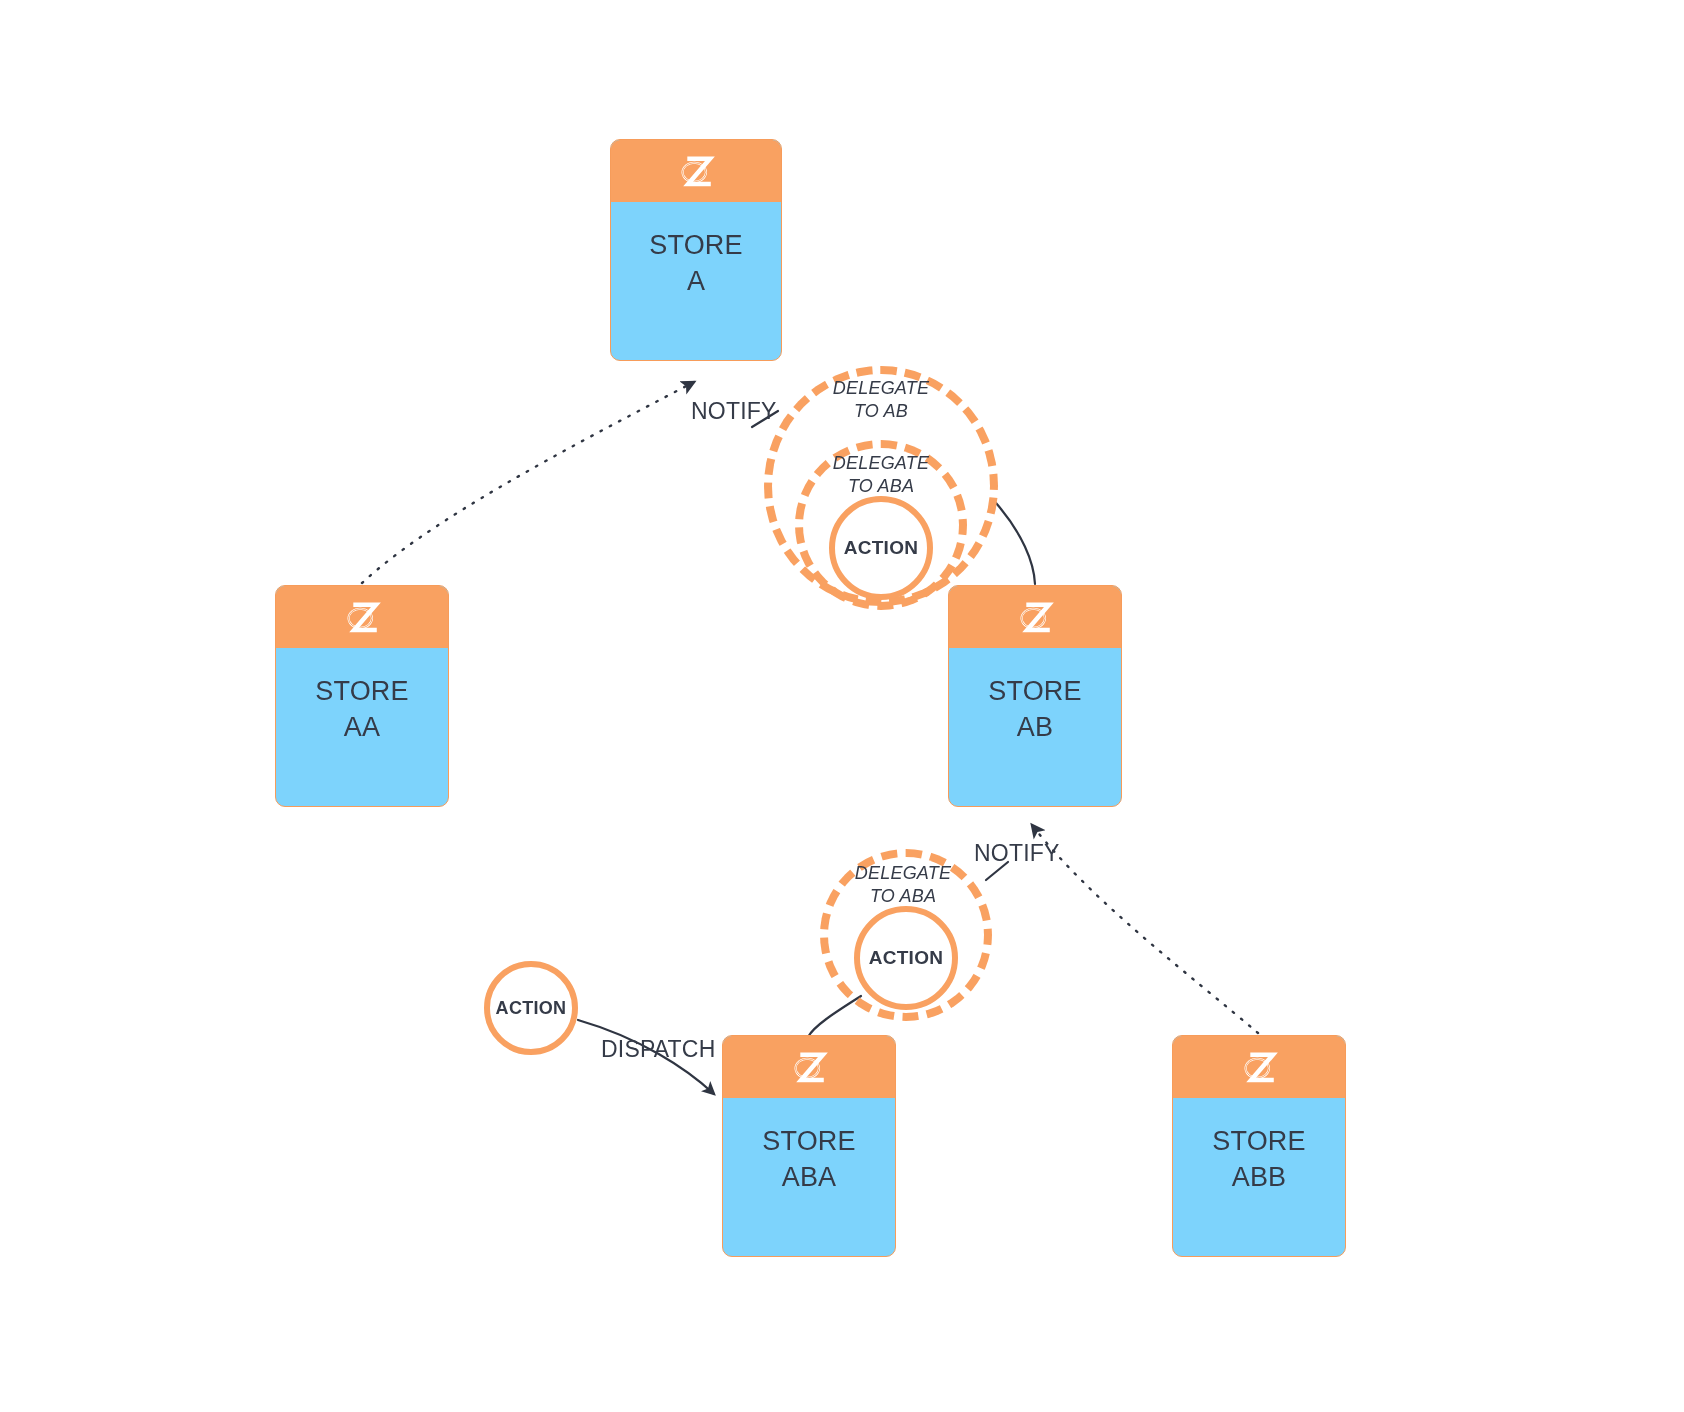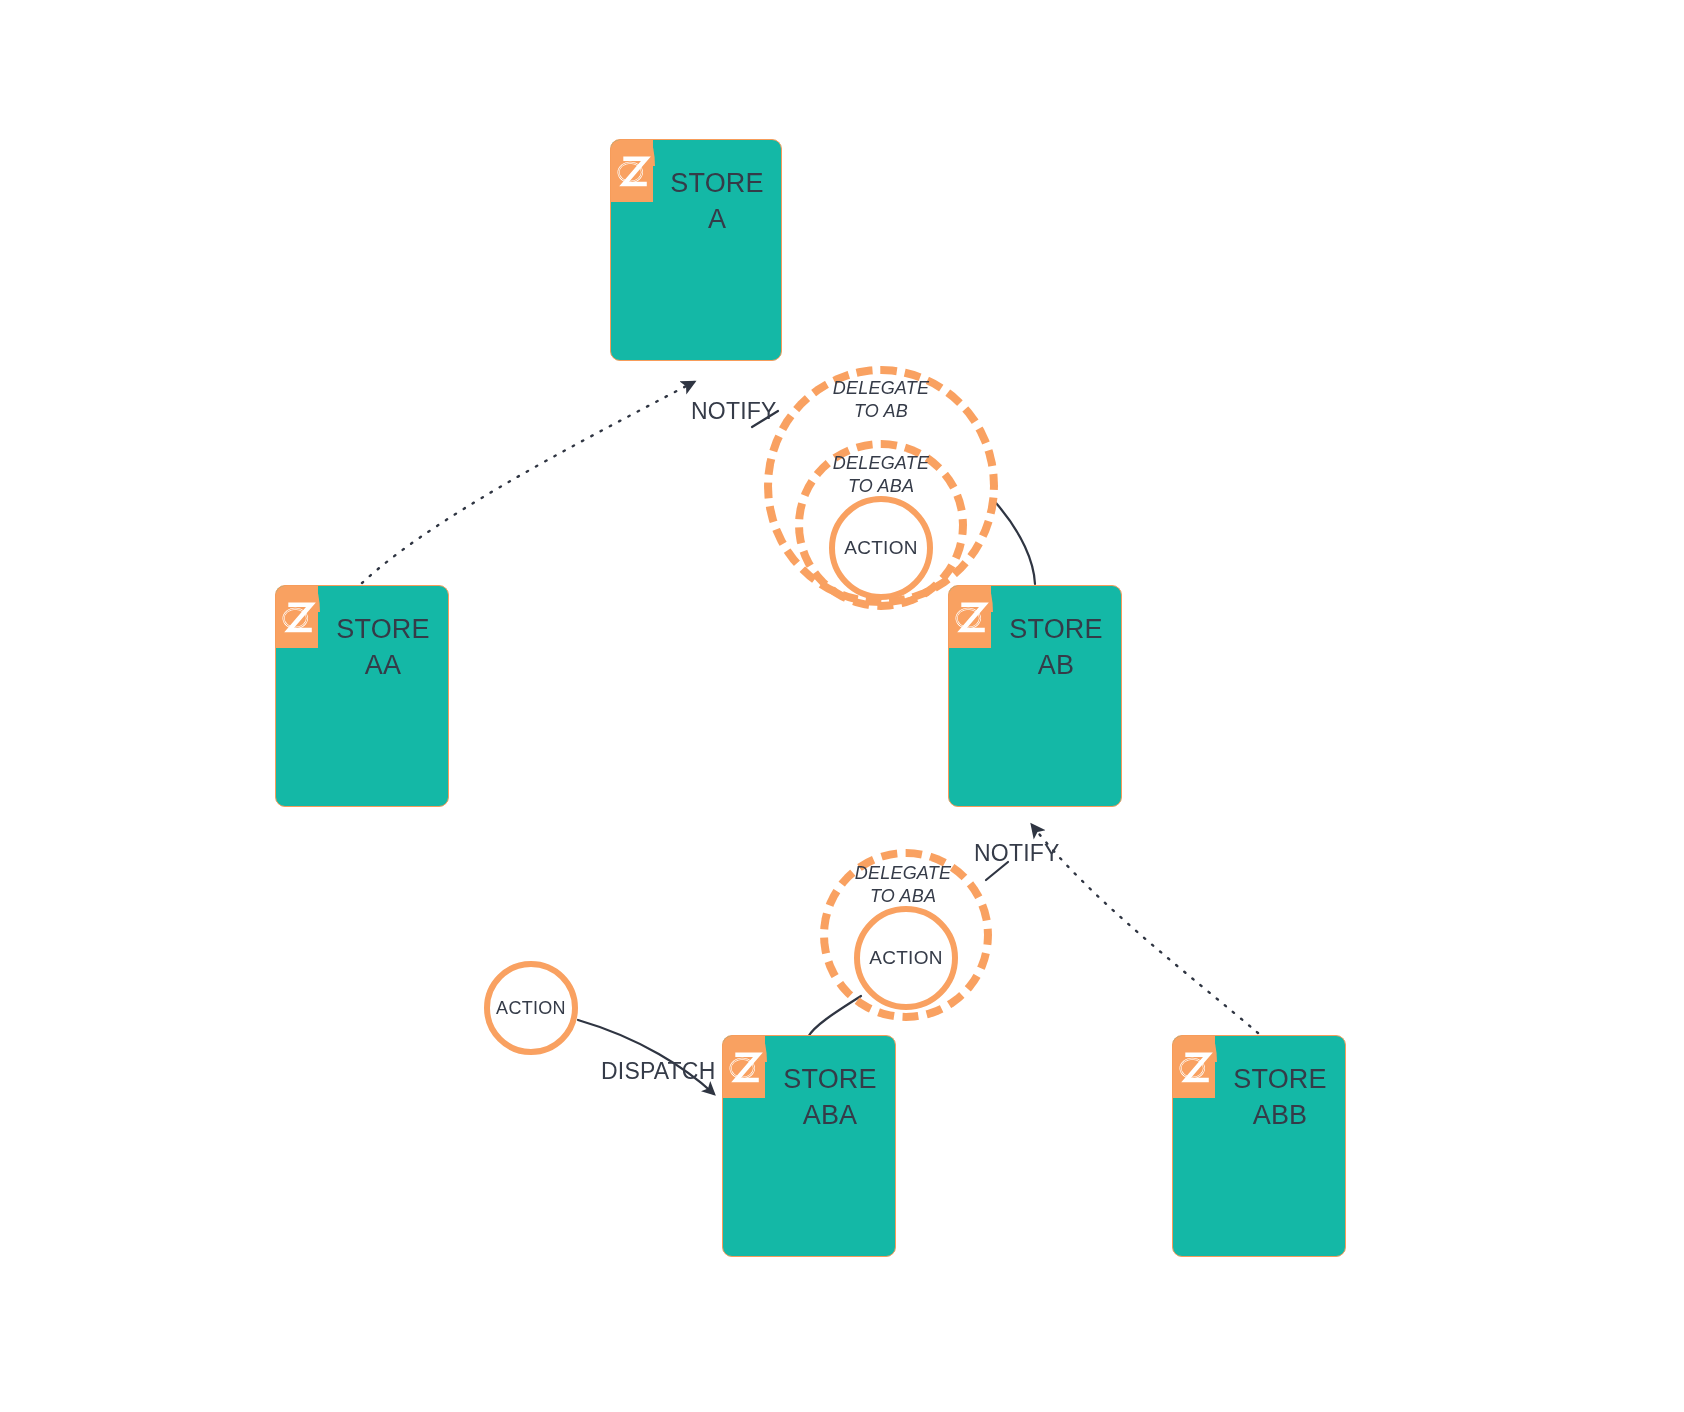--- a/index.html
+++ b/index.html
@@ -25,25 +25,26 @@
     top: 0;
     width: 1684px;
     height: 1412px;
     pointer-events: none;
   }
 
   
   .store-card {
     position: absolute;
     box-sizing: border-box;
-    background: #14b8a6;
+    background: #7dd3fc;
     border: 1.6px solid #F79C5A;
     border-radius: 10px 10px 10px 10px;
     overflow: hidden;
     display: flex;
+    flex-direction: column;
     align-items: stretch;
   }
   .store-head {
     position: relative;
     height: 62px;
     background: #F9A161;
     border-radius: 0 0 0 0;
     display: flex;
     align-items: center;
     justify-content: center;
@@ -86,20 +87,21 @@
   
   .action-node {
     position: absolute;
     box-sizing: border-box;
     border-radius: 50%;
     border: 6px solid #F9A161;
     background: transparent;
     display: flex;
     align-items: center;
     justify-content: center;
+    font-weight: bold;
   }
   .action-label {
     color: #353B48;
     font-size: 19px;
     letter-spacing: 0.3px;
     white-space: nowrap;
   }
   .action-node.small .action-label { font-size: 18px; }
 
   
@@ -176,21 +178,21 @@
   <div class="action-node" style="left:854px; top:906px; width:104px; height:104px;">
     <span class="action-label">ACTION</span>
   </div>
 
   <div class="action-node small" style="left:484px; top:961px; width:94px; height:94px;">
     <span class="action-label">ACTION</span>
   </div>
 
   <div class="edge-label" style="left:691px; top:398px;">NOTIFY</div>
   <div class="edge-label" style="left:974px; top:840px;">NOTIFY</div>
-  <div class="edge-label" style="left:601px; top:1058px;">DISPATCH</div>
+  <div class="edge-label" style="left:601px; top:1036px;">DISPATCH</div>
 
   <div class="store-card" style="left:610px; top:139px; width:172px; height:222px;">
     <div class="store-head">
       <svg class="store-logo" viewBox="0 0 48 46" xmlns="http://www.w3.org/2000/svg">
         <ellipse cx="22" cy="24.5" rx="13.5" ry="11" fill="none" stroke="#ffffff" stroke-width="2.4"></ellipse>
         <ellipse cx="22" cy="24.5" rx="13.5" ry="11" fill="none" stroke="#F9A161" stroke-width="1.1"></ellipse>
         <path d="M14 9 L40 9 L15 38 L41 38" fill="none" stroke="#ffffff" stroke-width="5.2" stroke-linejoin="miter" stroke-linecap="butt"></path>
       </svg>
     </div>
     <div class="store-body">

